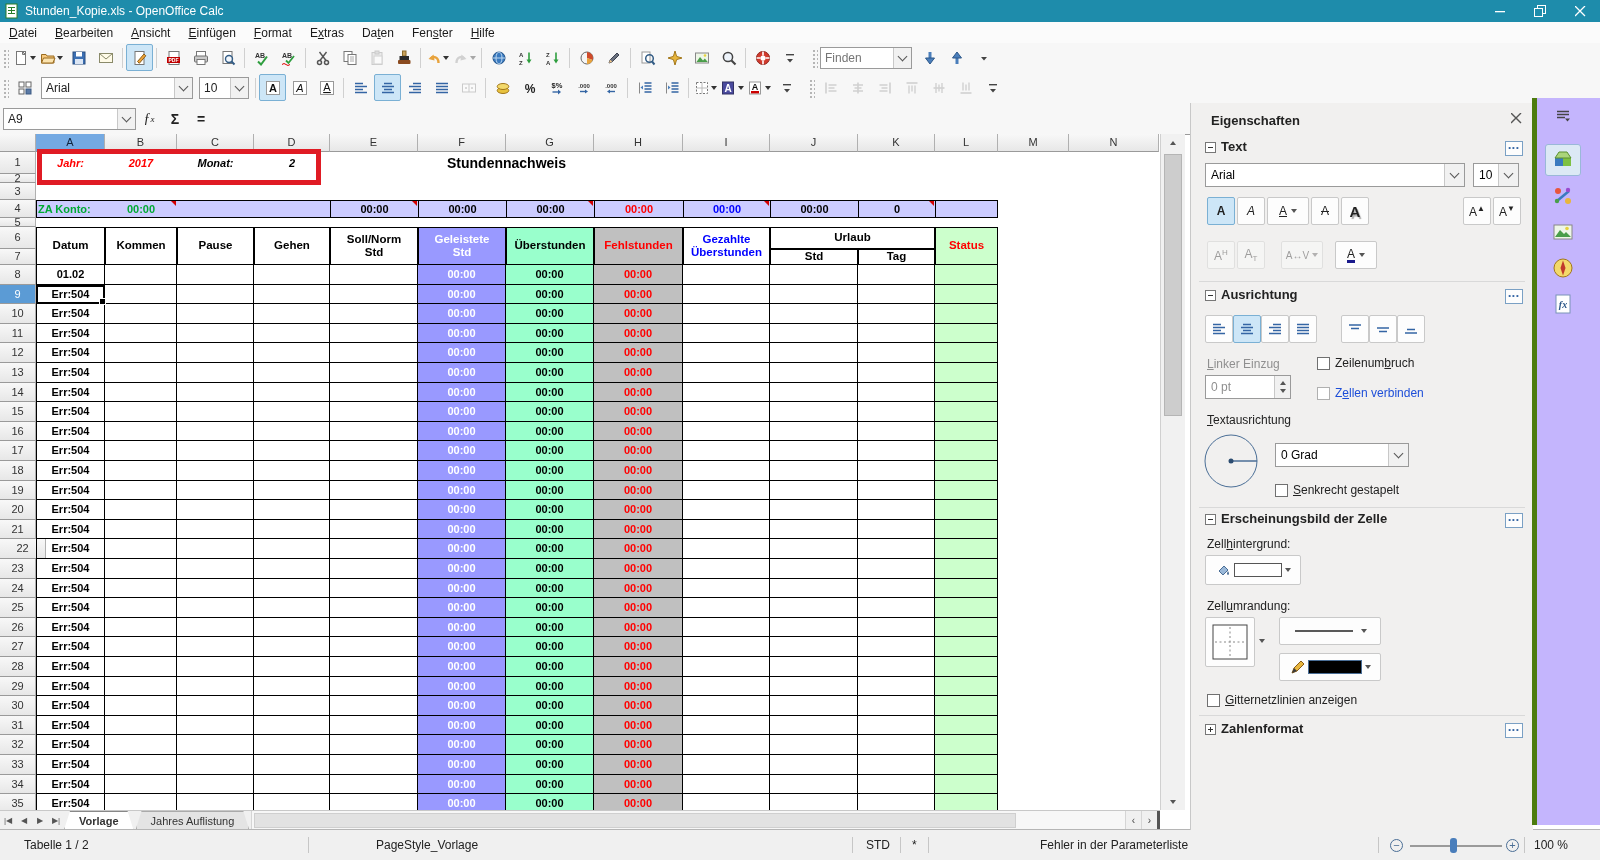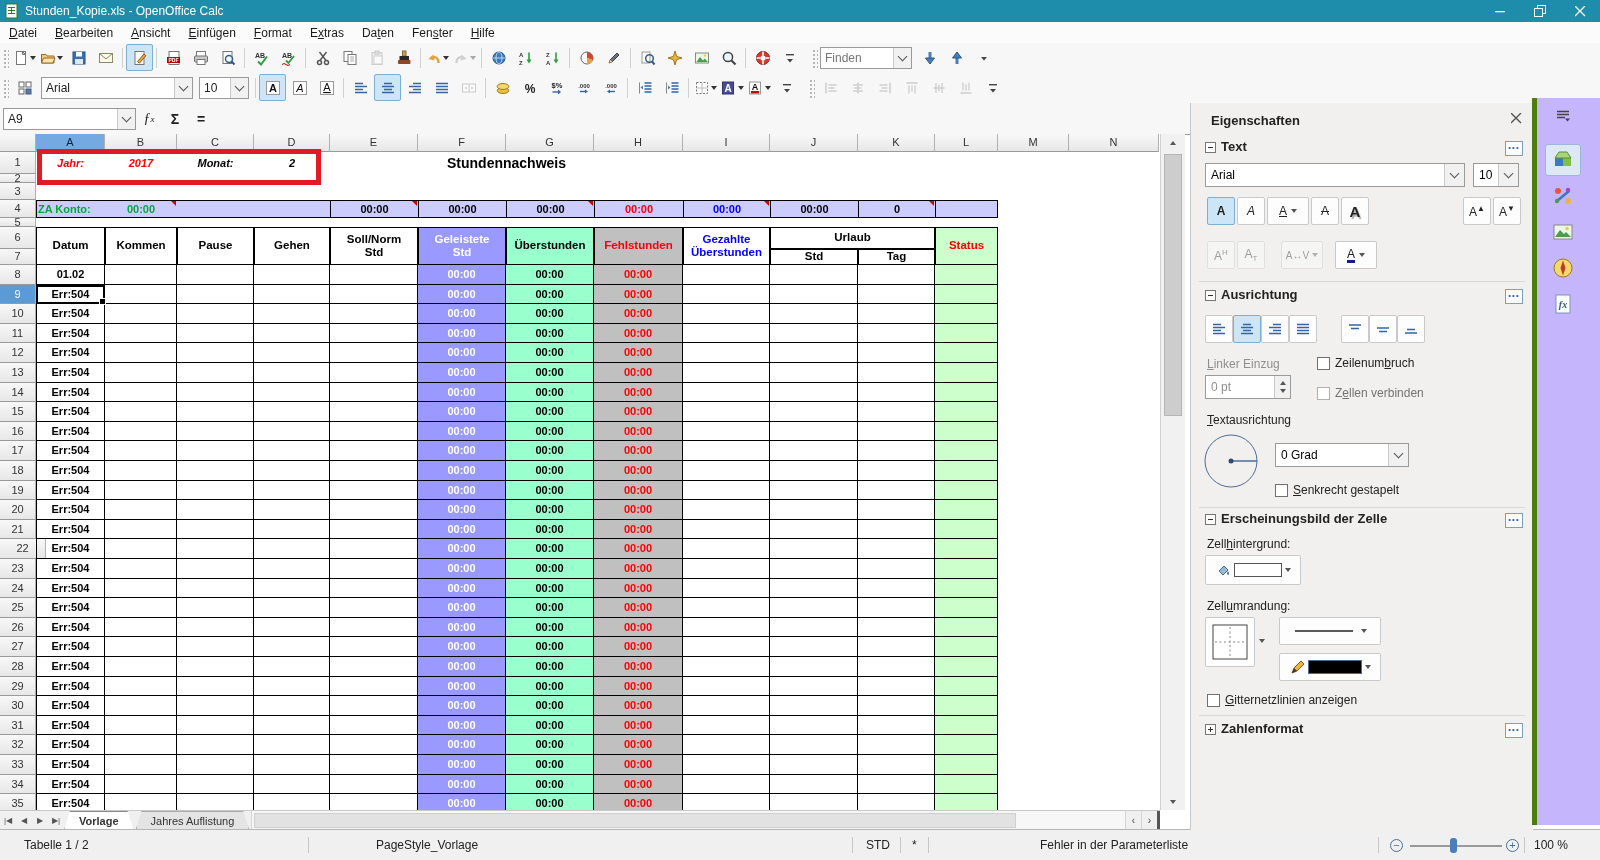--- a/index.html
+++ b/index.html
@@ -96,21 +96,21 @@
            color:#3465a4;font-size:8px;line-height:11px;text-align:center;letter-spacing:1px}
   .sdivider{position:absolute;left:8px;width:326px;height:1px;background:#d9d9d9}
   .sbtn{position:absolute;width:26px;height:26px;border:1px solid #c9c9c9;background:#fdfdfd;border-radius:2px;
         display:flex;align-items:center;justify-content:center}
   .sbtn.active{background:#cde6f7;border-color:#7ab0d4}
   .sbtn.disabled{opacity:.4}
   .sbtn.wdd{width:40px}
   .slabel{position:absolute;font-size:12px;color:#222}
   .sgray{color:#8f8f8f}
   .scheck{position:absolute;display:flex;align-items:center;gap:5px;font-size:12px;color:#222}
-  .scheck.disabled{color:#737373}
+  .scheck.disabled{color:#1d4ed8}
   .cbx{width:13px;height:13px;border:1px solid #707070;background:#fff;box-sizing:border-box}
   .scheck.disabled .cbx{border-color:#b0b0b0}
   .scombo{position:absolute;display:flex;align-items:center;background:#fff;border:1px solid #9a9a9a;height:24px;box-sizing:border-box}
   .scombo input{border:none;outline:none;flex:1;min-width:0;font:12px "Liberation Sans",sans-serif;padding:0 5px;background:transparent}
   .scombo .cbtn{width:19px;align-self:stretch;border-left:1px solid #c8c8c8;background:#f1f1f1;
                 display:flex;align-items:center;justify-content:center}
   .spin{position:absolute;display:flex;background:#fff;border:1px solid #9a9a9a;height:24px;box-sizing:border-box}
   .spin input{border:none;outline:none;width:58px;font:12px "Liberation Sans",sans-serif;padding:0 5px;color:#8f8f8f;background:transparent}
   .spinbtns{width:15px;border-left:1px solid #c8c8c8;display:flex;flex-direction:column;align-items:center;justify-content:space-evenly;background:#f1f1f1}
   .utri{width:0;height:0;border-left:3px solid transparent;border-right:3px solid transparent;border-bottom:4px solid #555}

